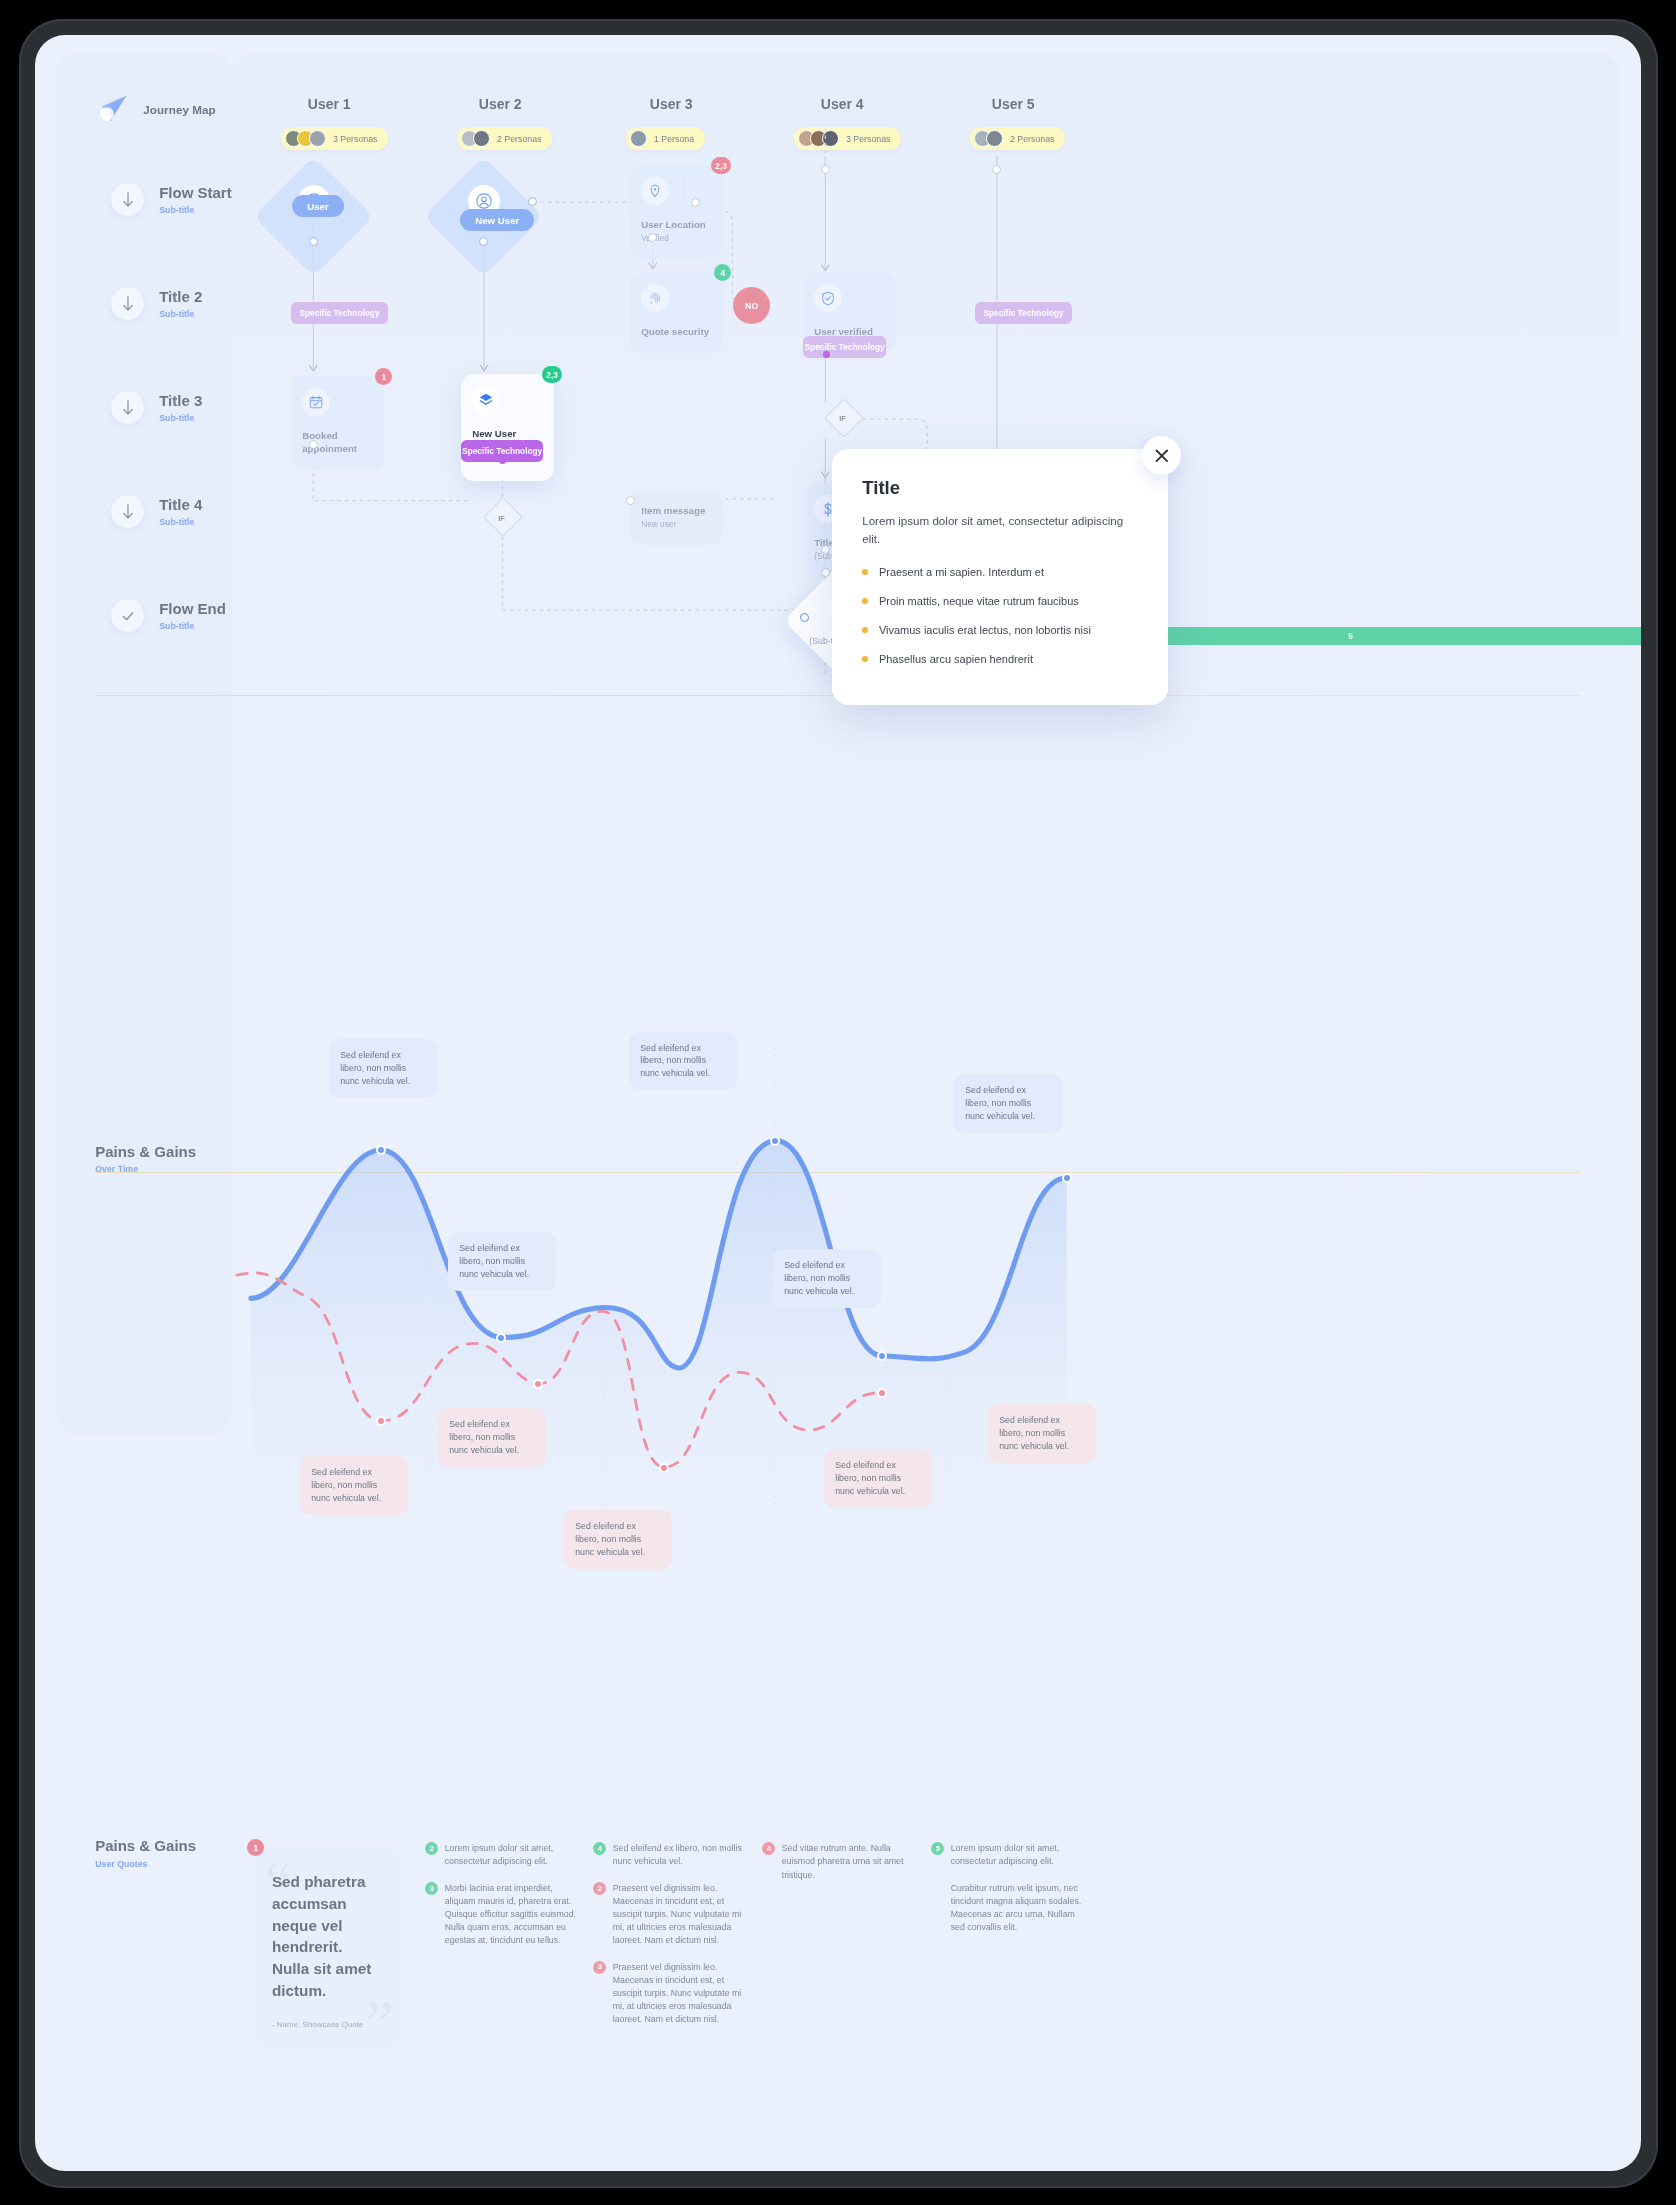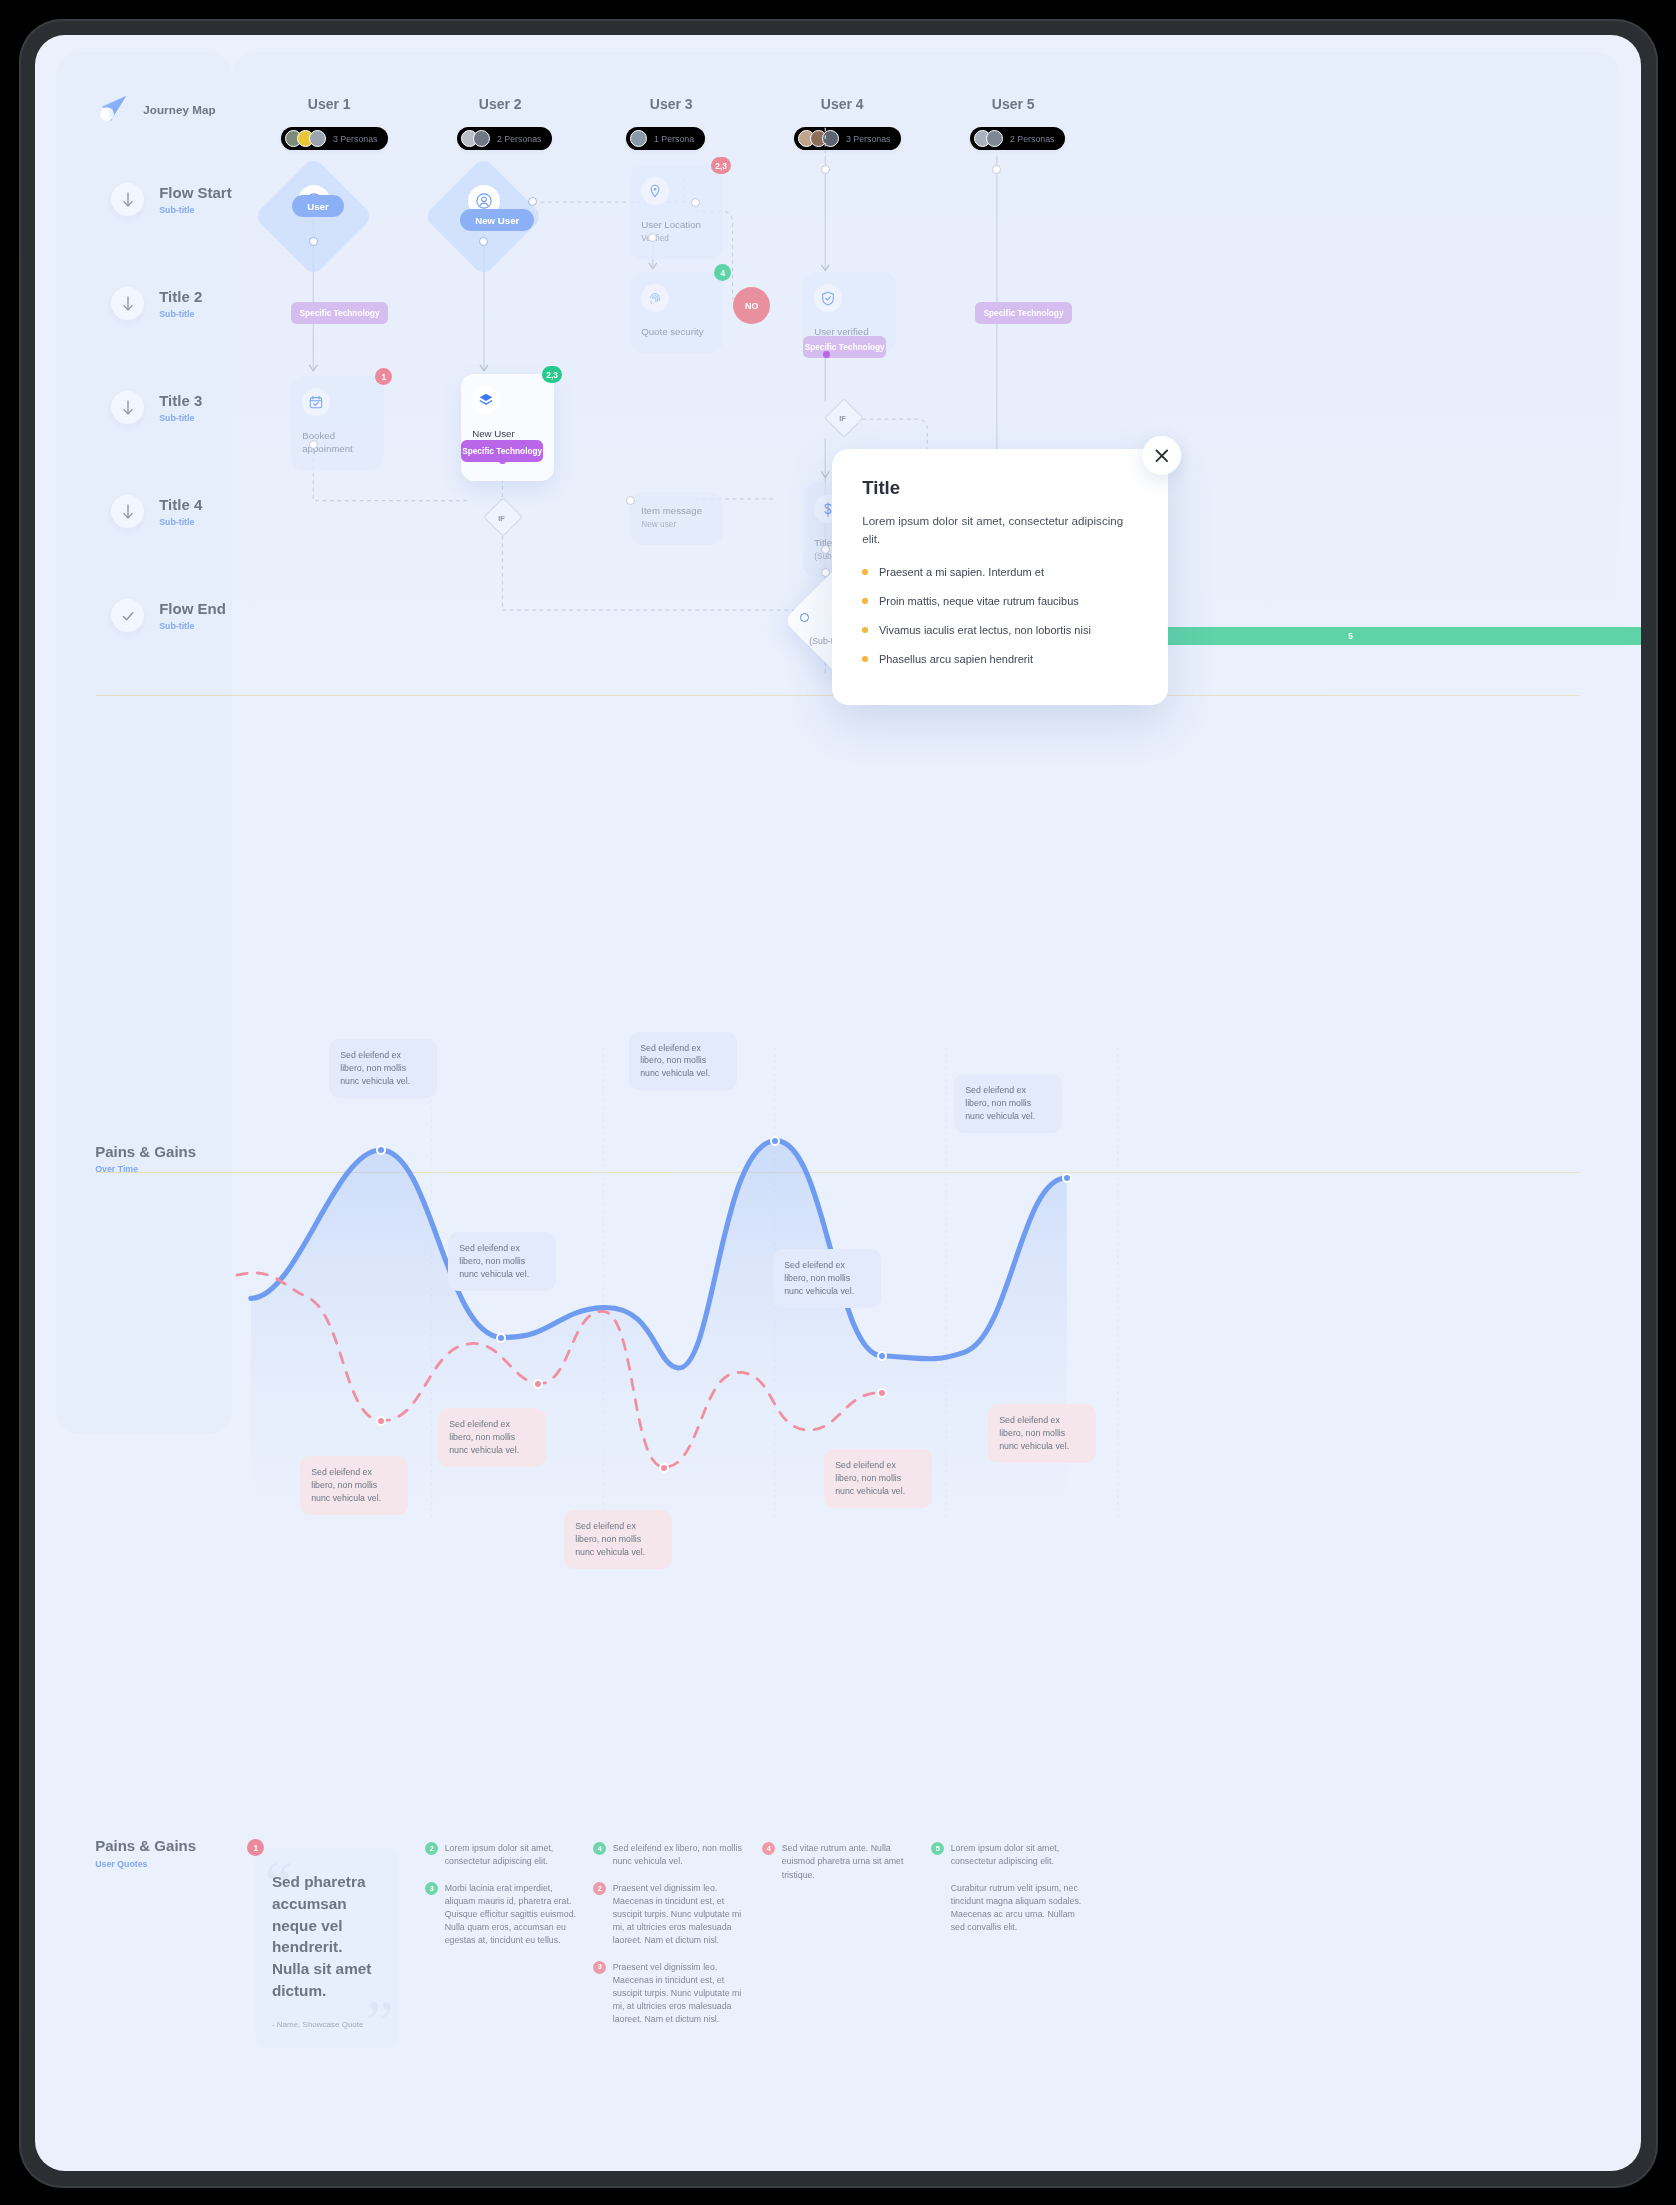--- a/index.html
+++ b/index.html
@@ -41,21 +41,21 @@
   
   .brand{ position:absolute; left:60px; top:56px; display:flex; align-items:center; gap:11px; }
   .brand-logo{ width:37px; height:37px; position:relative; }
   .brand-logo svg{ display:block; }
   .brand-name{ font-size:11.6px; color:#6e7585; font-weight:600; letter-spacing:0.1px;}
   
   .col-head{ position:absolute; top:61px; width:158px; text-align:center;
     font-size:14px; font-weight:600; color:#6e7585; }
   .persona-pill{
     position:absolute; top:92px; height:23px;
-    background:#000000; border-radius:13px;
+    background:#fef9c3; border-radius:13px;
     display:flex; align-items:center; gap:6.5px; padding:0 11px 0 3.7px;
     box-shadow:0 1.9px 4.6px rgba(100,130,200,.08);
   }
   .avatars{ display:flex; }
   .avatars span{
     width:17.6px; height:17.6px; border-radius:50%;
     border:1.4px solid #fff; margin-left:-5.6px; display:block;
     background-size:cover;
   }
   .avatars span:first-child{ margin-left:0; }
@@ -75,21 +75,21 @@
     background:rgba(226,235,252,.75);
     padding:12px 11px 15px 11px;
   }
   .node.active{ background:#f9fbff; box-shadow:0 7.4px 20.4px rgba(90,130,210,.14); }
   .node-ic{
     width:28px;height:28px;border-radius:50%;
     background:#eef3fe; display:flex;align-items:center;justify-content:center;
     margin-bottom:13px;
   }
   .node.active .node-ic{ background:#fff; }
-  .node-tt{ font-size:9.7px; font-weight:400; color:#9aa3b6; line-height:1.35; }
+  .node-tt{ font-size:9.7px; font-weight:700; color:#9aa3b6; line-height:1.35; }
   .node.active .node-tt{ color:#3b4050; }
   .node-st{ font-size:8.3px; color:#a8b0c2; margin-top:1.9px; line-height:1.3;}
   .badge{
     position:absolute; top:-8.3px; right:-8.3px;
     min-width:17.6px;height:17.6px;padding:0 4.6px;border-radius:9.3px;
     font-size:8.3px;font-weight:700;color:#fff;
     display:flex;align-items:center;justify-content:center;
   }
   .badge.red{background:#eb8a9b;}
   .badge.green{background:#27c98d;}

